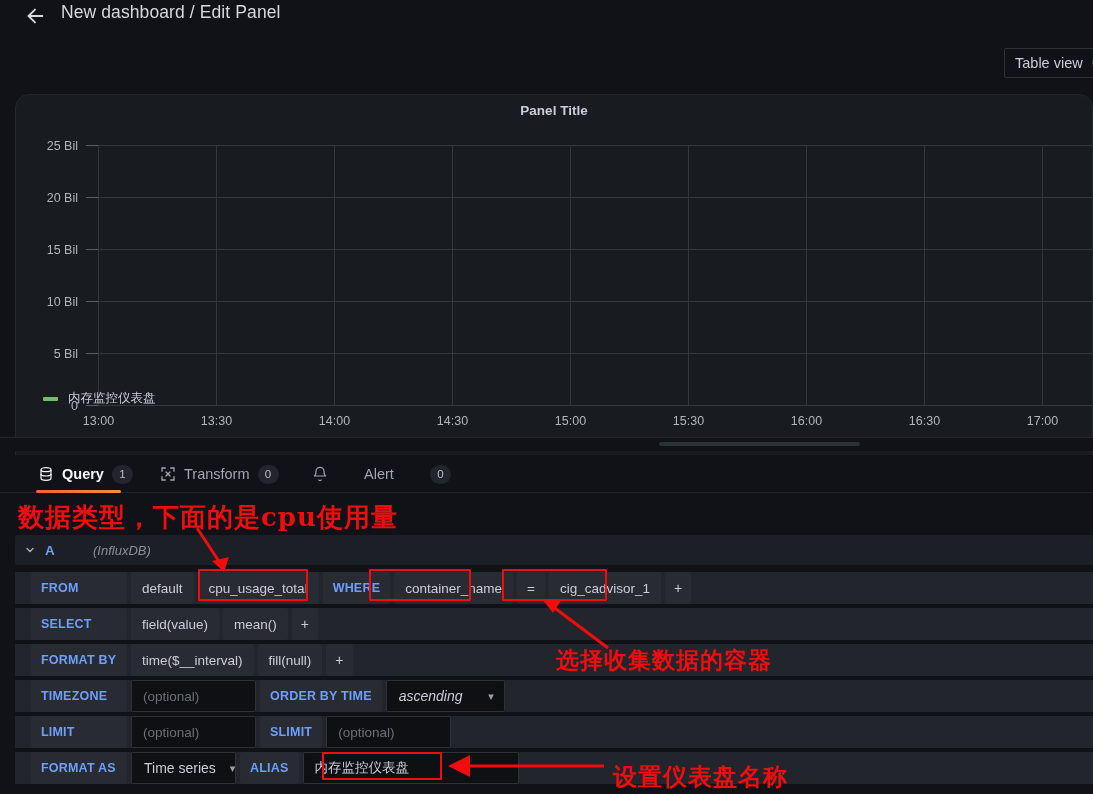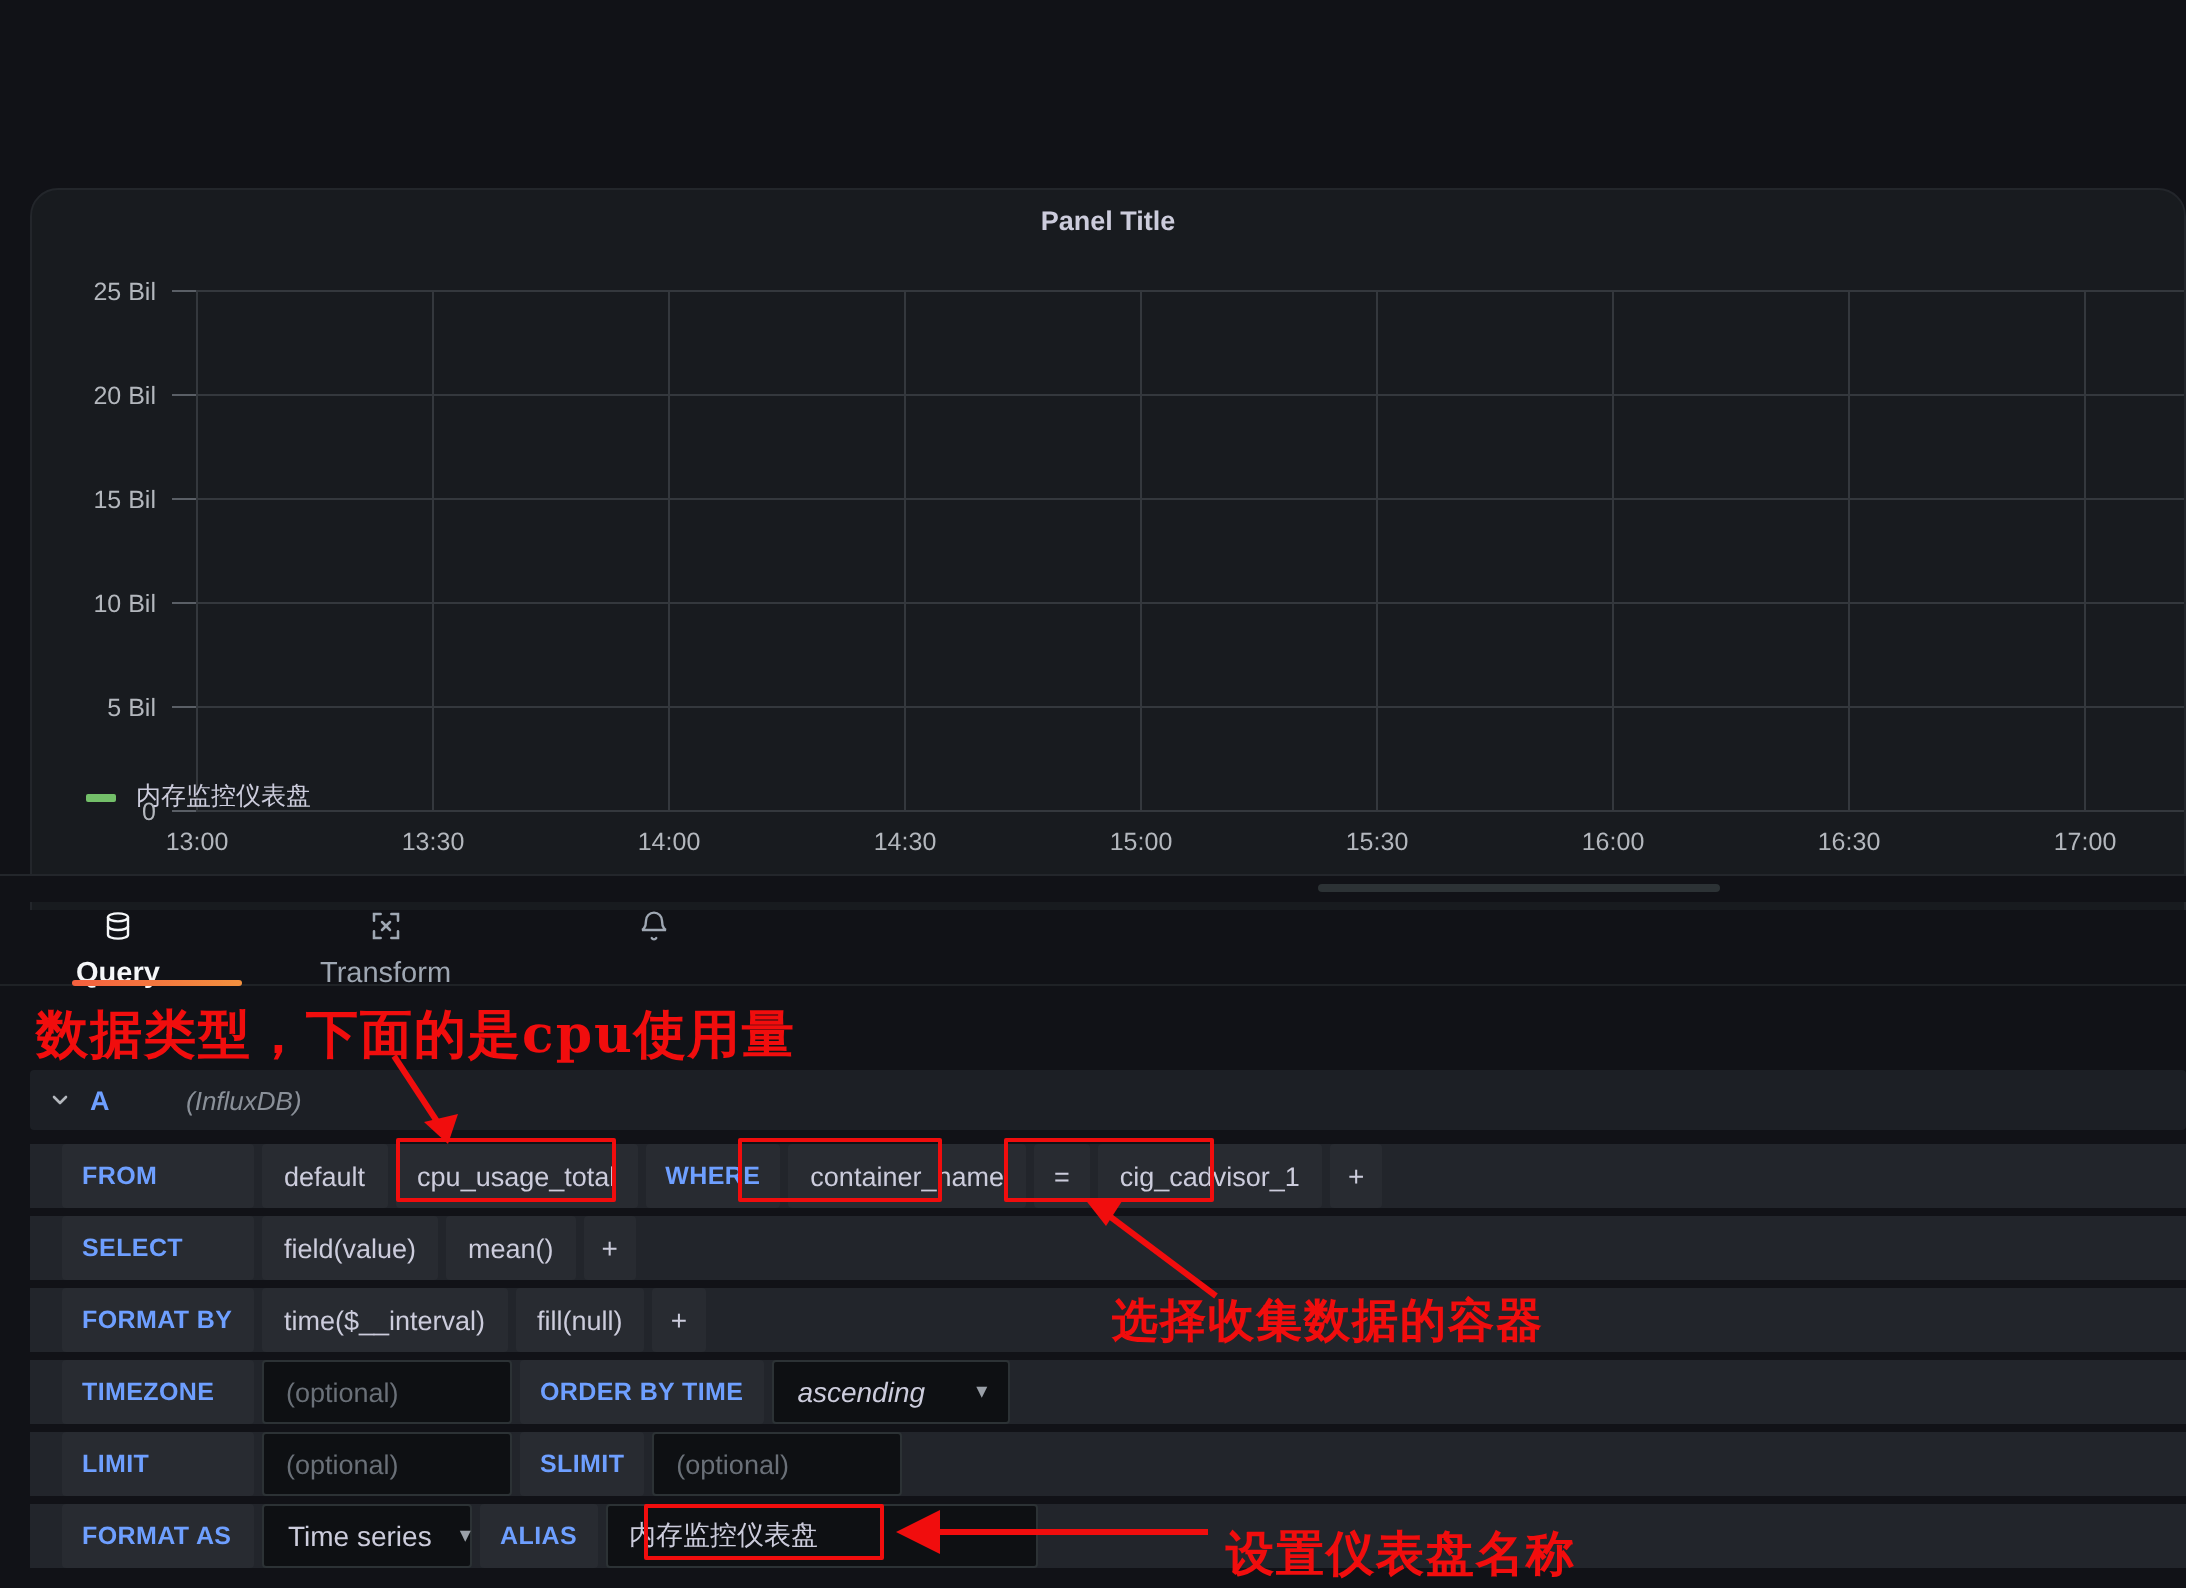--- a/index.html
+++ b/index.html
@@ -70,21 +70,21 @@
   }
 
   
   .tabbar {
     position: absolute; left: 0; top: 455px; width: 1093px; height: 38px;
     background: #111217; border-bottom: 1px solid #1f2226;
   }
   .tab {
     position: absolute; top: 0; height: 38px;
     display: flex; align-items: center; gap: 8px;
-    cursor: pointer; padding: 0 2px; flex-direction: column;
+    cursor: pointer; padding: 0 2px;
   }
   .tab .ticon { width: 16px; height: 16px; display: block; flex: 0 0 auto; }
   .tab .tlabel { font-size: 14.5px; color: #9fa7b3; white-space: nowrap; }
   .tab.active .tlabel { color: #f5f6f8; font-weight: bold; }
   .tab .tcount {
     min-width: 21px; height: 19px; padding: 0 6px;
     border-radius: 10px; background: #22252b;
     font-size: 11.5px; color: #b9bfc8;
     display: flex; align-items: center; justify-content: center;
   }
@@ -157,20 +157,36 @@
     font-family: "DejaVu Serif", "Liberation Serif", serif;
     font-weight: bold;
   }
   .hl { position: absolute; border: 2.5px solid #f10d0d; border-radius: 1px; }
 </style>
 </head>
 <body>
 
 <div id="root">
 
+  <div class="topbar">
+    <div class="back-btn">
+      <span>
+        <svg width="22" height="22" viewBox="0 0 24 24" fill="none" stroke="#d8d9da" stroke-width="2" stroke-linecap="round" stroke-linejoin="round">
+          <line x1="20" y1="12" x2="5" y2="12"></line>
+          <polyline points="12 19 5 12 12 5"></polyline>
+        </svg>
+      </span>
+    </div>
+    <div class="crumb">New dashboard / Edit Panel</div>
+
+    <div class="tableview-wrap">
+      <span class="tableview-label">Table view</span>
+      <span class="toggle"></span>
+    </div>
+  </div>
 
   <div class="panel">
     <div class="panel-title">Panel Title</div>
 
     <div class="plot">
       <svg width="1076" height="300" viewBox="0 0 1076 300">
 
         <g stroke="#34383d" stroke-width="1">
           <line x1="82" y1="10.5" x2="1076" y2="10.5"></line>
           <line x1="82" y1="62.5" x2="1076" y2="62.5"></line>

